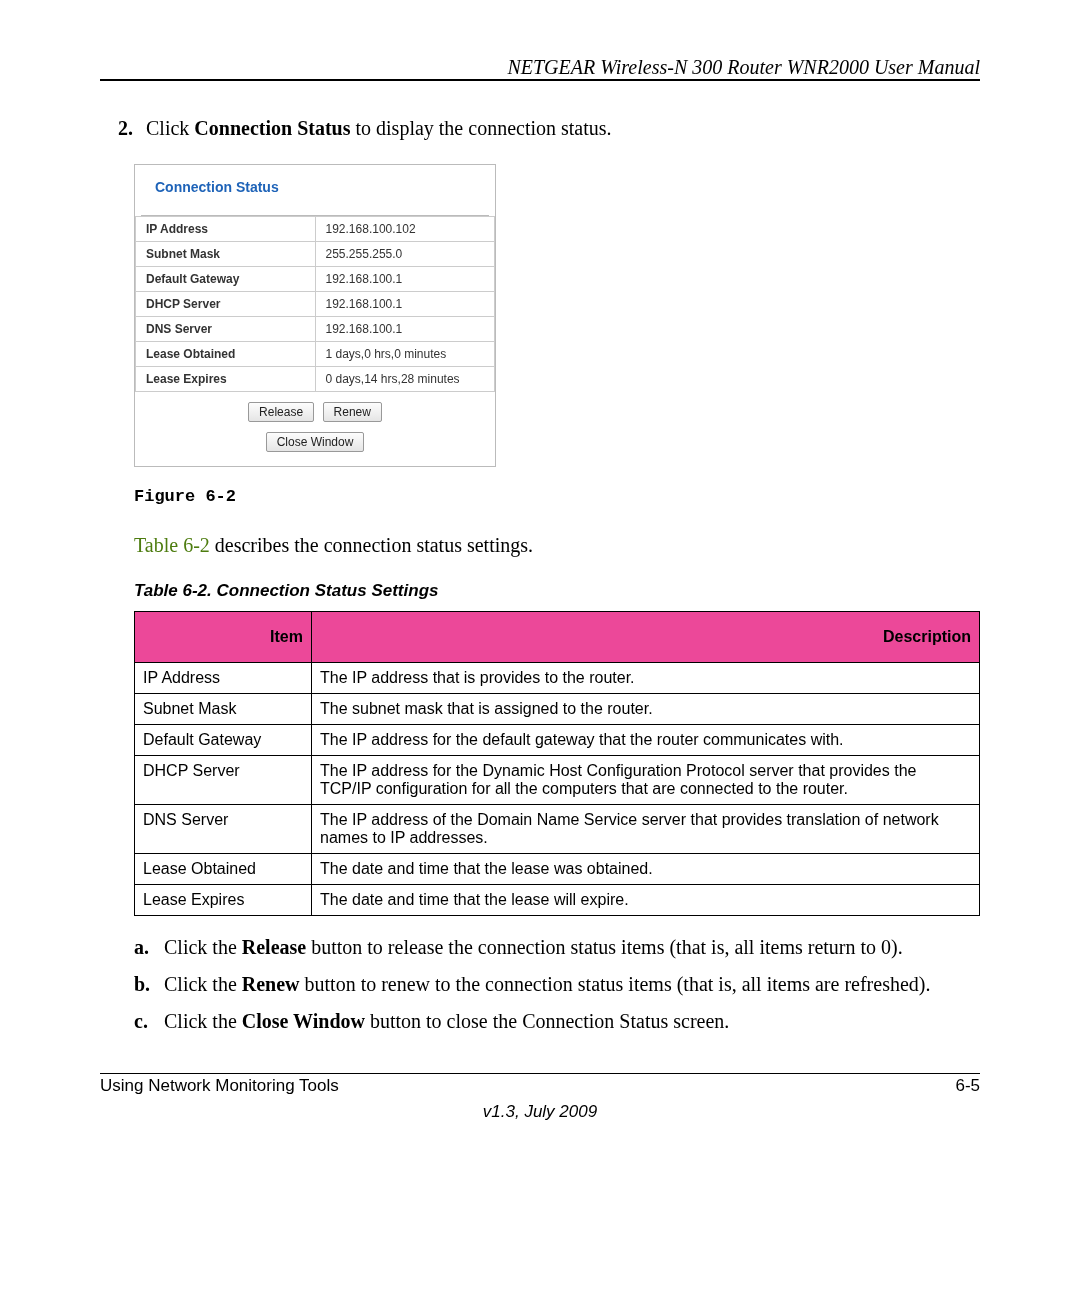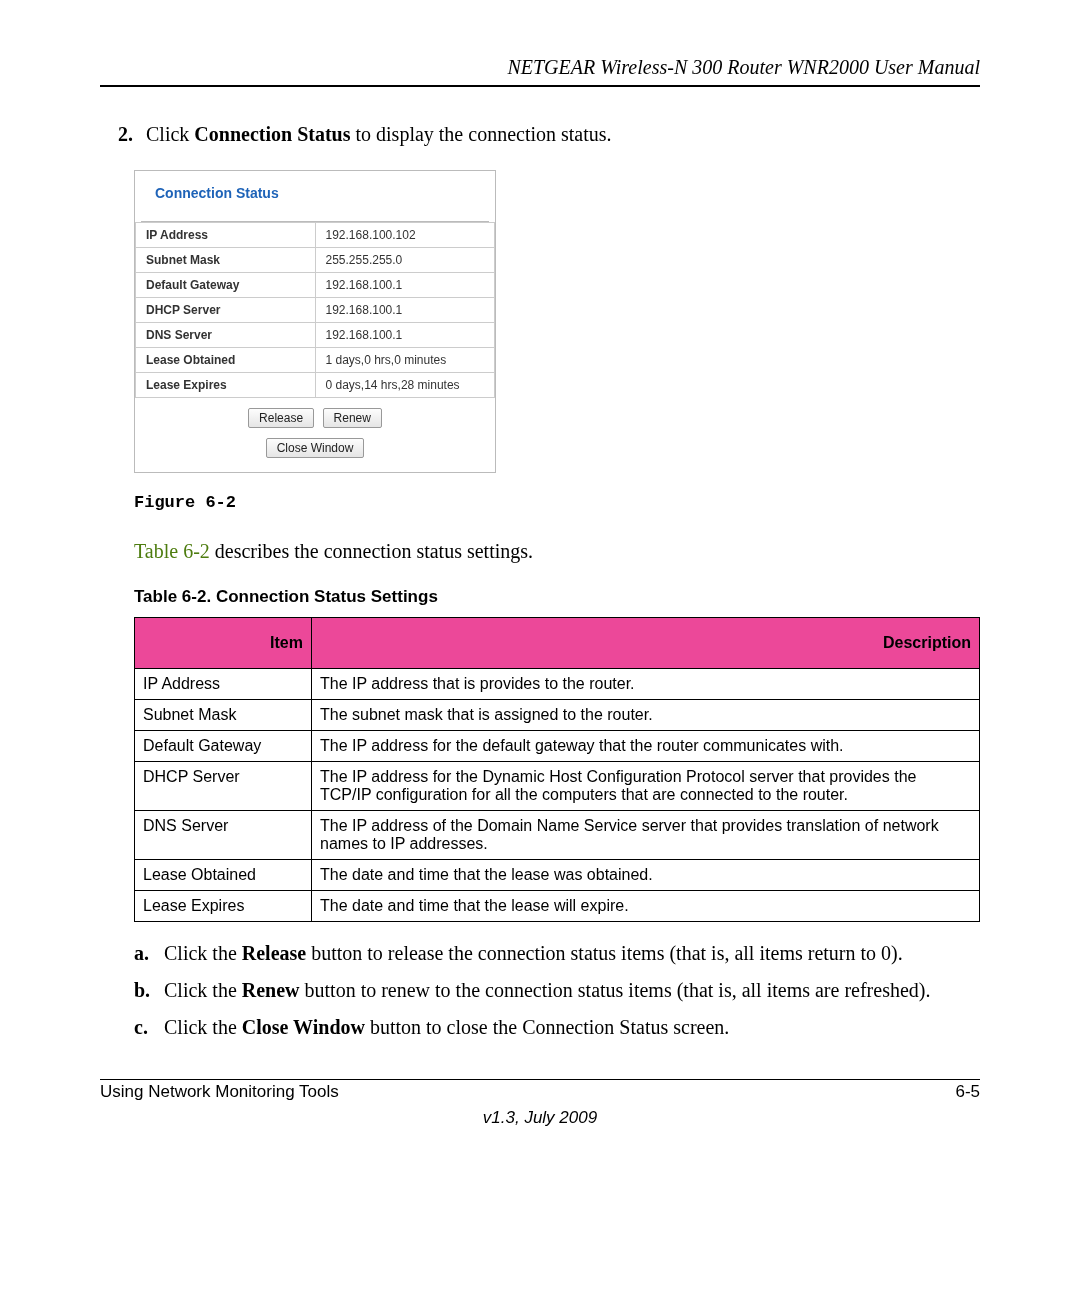--- a/index.html
+++ b/index.html
@@ -11,21 +11,20 @@
     width: 1080px;
   }
   .page {
     padding: 56px 100px 40px 100px;
     box-sizing: border-box;
   }
   .header-line {
     text-align: right;
     font-style: italic;
     font-size: 20px;
-    padding-bottom: 6px;
     border-bottom: 2px solid #000;
     margin-bottom: 36px;
   }
   .step {
     display: flex;
     font-size: 20px;
     margin-bottom: 24px;
     margin-left: 18px;
   }
   .step .num {
@@ -101,20 +100,21 @@
     margin-bottom: 24px;
   }
   .link-blue { color: #4d7c0f; }
 
   .table-caption {
     font-family: Arial, Helvetica, sans-serif;
     font-weight: bold;
     font-size: 17px;
     margin-left: 34px;
     margin-bottom: 10px;
+    font-style: italic;
   }
 
   table.desc-table {
     border-collapse: collapse;
     width: calc(100% - 34px);
     margin-left: 34px;
     font-family: Arial, Helvetica, sans-serif;
     font-size: 16px;
     margin-bottom: 20px;
   }

